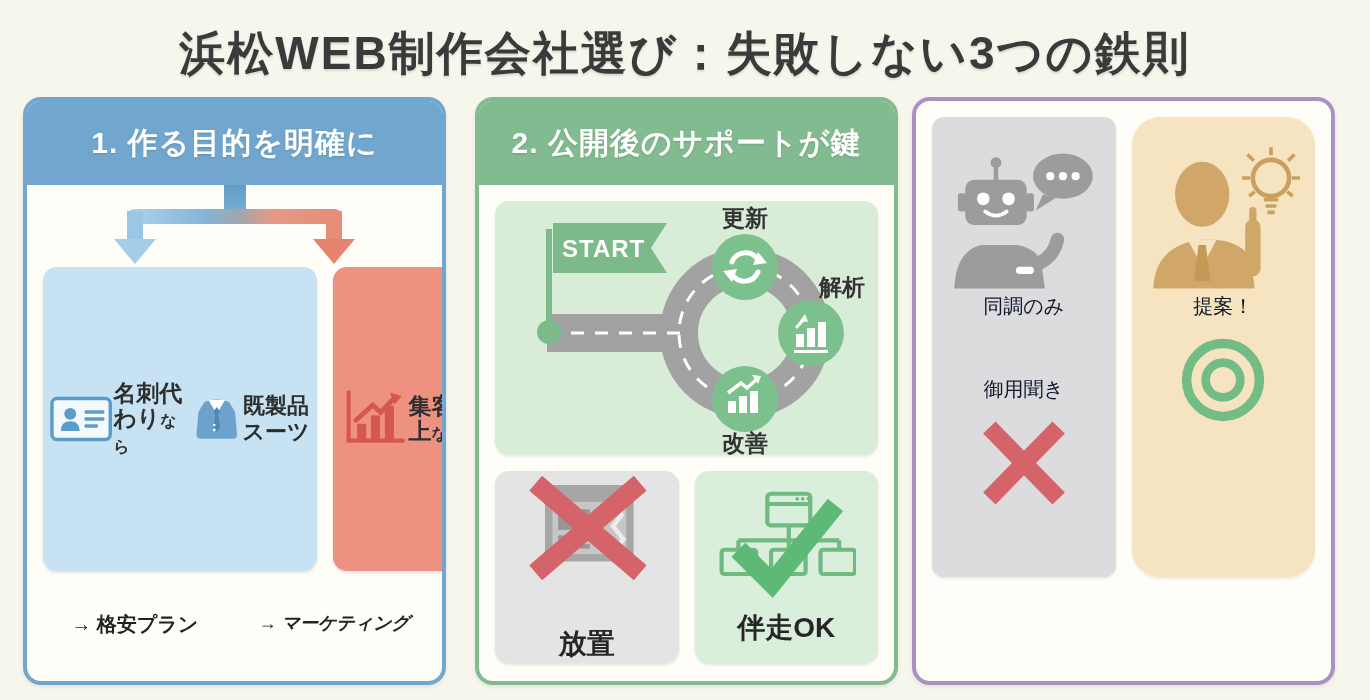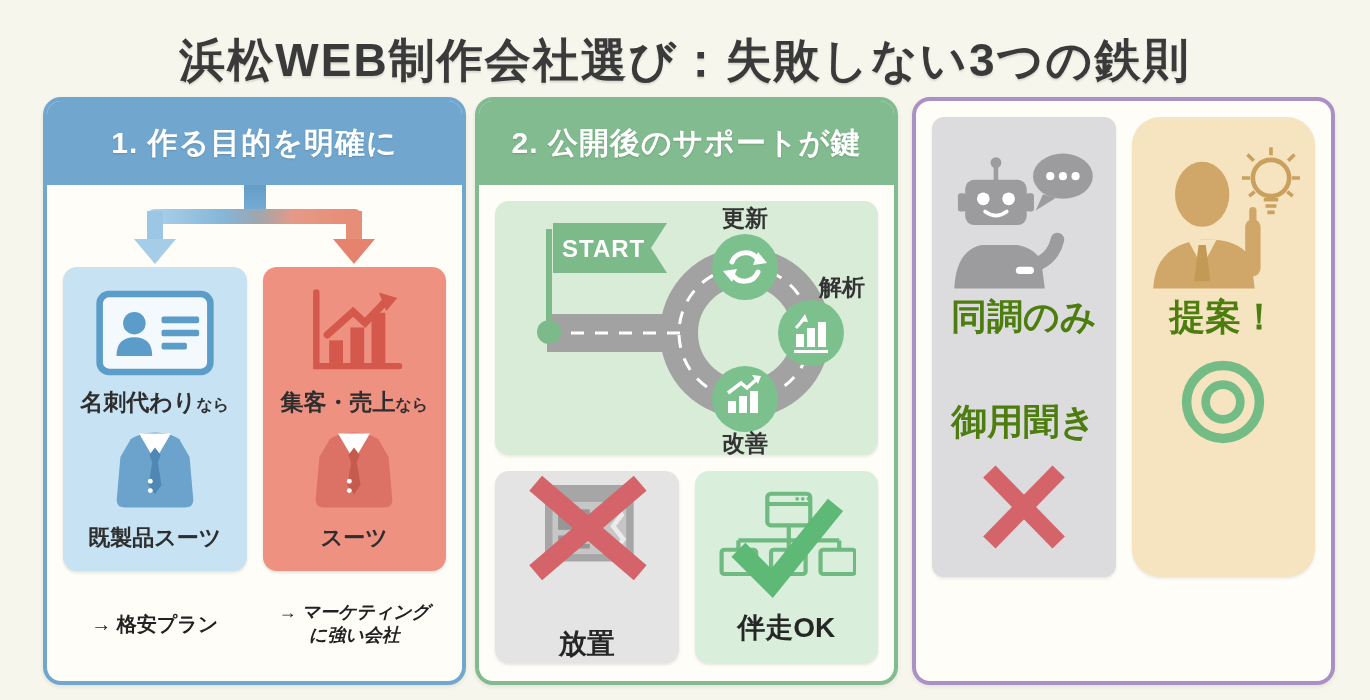--- a/index.html
+++ b/index.html
@@ -5,31 +5,31 @@
   html,body{margin:0;padding:0;}
   body{
     font-family:"Liberation Sans","DejaVu Sans",sans-serif;
     background:#e9e8df;
   }
   .canvas{
     position:relative;width:1370px;height:700px;
     background:#f7f6ec;overflow:hidden;margin:0 auto;
   }
   .main-title{
-    position:absolute;top:15px;left:0;width:100%;height:92px;
+    position:absolute;top:8px;left:0;width:100%;height:92px;
     display:flex;align-items:center;justify-content:center;
     font-size:46px;font-weight:800;color:#3a3a3a;letter-spacing:2px;
     text-shadow:0 2px 2px rgba(0,0,0,0.12);
   }
   .panel{
     position:absolute;top:97px;width:423px;height:588px;
     box-sizing:border-box;border-radius:18px;overflow:hidden;
     background:#fefdf8;box-shadow:0 2px 4px rgba(0,0,0,0.08);
   }
-  .panel-1{left:43px;border:4px solid #71a7ce;}
+  .panel-1{left:23px;border:4px solid #71a7ce;}
   .panel-2{left:475px;border:4px solid #82bb8f;}
   .panel-3{left:912px;border:4px solid #ab90c5;}
   .panel-header{
     height:84px;display:flex;align-items:center;justify-content:center;
     color:#ffffff;font-size:30px;font-weight:700;letter-spacing:1px;
     text-shadow:0 1px 2px rgba(0,0,0,0.15);
   }
   .panel-1 .panel-header{background:#71a7ce;}
   .panel-2 .panel-header{background:#82bb8f;}
   .panel-3 .panel-header{background:#ab90c5;}
@@ -50,21 +50,21 @@
   .branch-arm.left{left:84px;background:#9cc7e4;}
   .branch-arm.right{right:84px;background:#e78e79;}
   .branch-head{position:absolute;top:54px;width:0;height:0;
     border-left:21px solid transparent;border-right:21px solid transparent;}
   .branch-head.left{left:71px;border-top:25px solid #a6cde8;}
   .branch-head.right{right:71px;border-top:25px solid #e5836e;}
 
   
   .choice-row{display:flex;gap:16px;height:304px;}
   .choice-box{
-    flex:1;border-radius:14px;display:flex;flex-direction:column;
+    flex:1;border-radius:14px;display:flex;flex-direction:row;
     align-items:center;justify-content:space-evenly;padding:8px 6px;box-sizing:border-box;
     box-shadow:0 2px 3px rgba(0,0,0,0.10);
   }
   .choice-box.blue{background:#c6e2f3;}
   .choice-box.red{background:#ee9181;}
   .choice-label{font-size:23px;font-weight:800;color:#2e2e2e;line-height:1.1;}
   .choice-label .suffix{font-size:16px;font-weight:800;}
   .suit-label{font-size:22px;font-weight:800;color:#2e2e2e;text-align:center;line-height:1.2;}
   .result-row{display:flex;gap:16px;height:106px;align-items:center;}
   .result-cell{flex:1;text-align:center;color:#222;font-weight:800;}
@@ -88,21 +88,21 @@
 
   
   .panel-3 .panel-body{padding:16px;}
   .proposal-row{display:flex;gap:16px;height:460px;}
   .proposal-col{
     flex:1;border-radius:12px;display:flex;flex-direction:column;align-items:center;
     padding-top:26px;box-sizing:border-box;box-shadow:0 2px 3px rgba(0,0,0,0.08);
   }
   .proposal-col.bad{background:#dcdcde;}
   .proposal-col.good{background:#f6e4c1;border-radius:28px;}
-  .proposal-label{font-size:36px;font-weight:700;color:#4d7c0f;margin-top:4px;}
+  .proposal-label{font-size:20px;font-weight:400;color:#0f172a;margin-top:4px;}
   .proposal-label.second{margin-top:56px;}
   .mark-wrap{margin-top:12px;}
 </style>
 </head>
 <body>
 
 <div class="canvas">
 
   <div class="main-title">浜松WEB制作会社選び：失敗しない3つの鉄則</div>
 
@@ -167,21 +167,20 @@
           <div class="suit-label">
             <div>スーツ</div>
           </div>
         </div>
       </div>
 
       <div class="result-row">
         <div class="result-cell result-single">→ 格安プラン</div>
         <div class="result-cell result-lines">
           <div>→ マーケティング</div>
-          <div>に強い会社</div>
         </div>
       </div>
     </div>
   </section>
 
   <section class="panel panel-2">
     <header class="panel-header">
       <span>2. 公開後のサポートが鍵</span>
     </header>
     <div class="panel-body">

